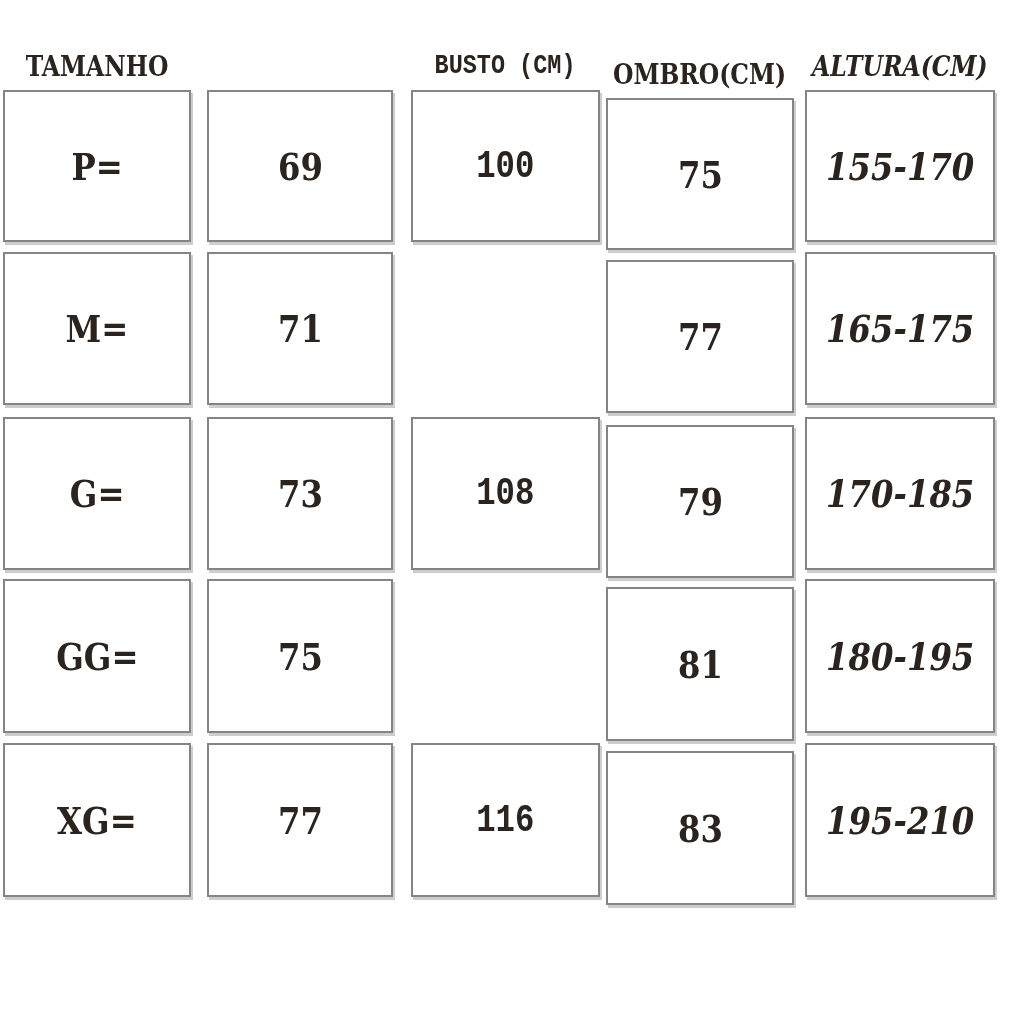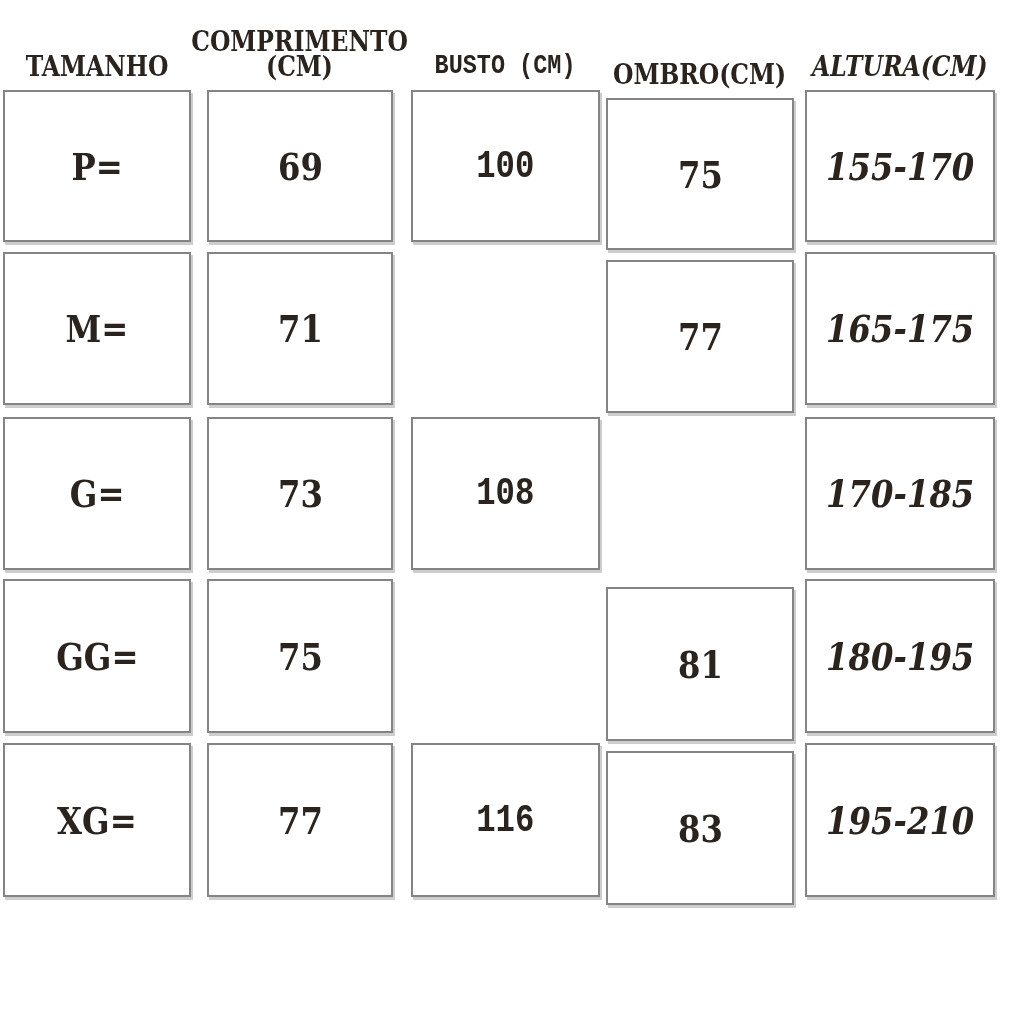--- a/index.html
+++ b/index.html
@@ -67,24 +67,20 @@
   .r5 { top: 743px; height: 154px; justify-content: center; }
 </style>
 </head>
 <body>
 
 <div class="stage">
 
   <div class="hdr h c1">
     <span>TAMANHO</span>
   </div>
-  <div class="hdr h c2">
-    <span>COMPRIMENTO
-(CM)</span>
-  </div>
   <div class="hdr h c3">
     <span>BUSTO (CM)</span>
   </div>
   <div class="hdr h c4">
     <span>OMBRO(CM)</span>
   </div>
   <div class="hdr h c5">
     <span>ALTURA(CM)</span>
   </div>
 
@@ -119,20 +115,23 @@
 
   <div class="cell r3 c1">
     <span>G=</span>
   </div>
   <div class="cell r3 c2">
     <span>73</span>
   </div>
   <div class="cell r3 c3">
     <span>108</span>
   </div>
+  <div class="cell r3 c4">
+    <span>79</span>
+  </div>
   <div class="cell r3 c5">
     <span>170-185</span>
   </div>
 
   <div class="cell r4 c1">
     <span>GG=</span>
   </div>
   <div class="cell r4 c2">
     <span>75</span>
   </div>

